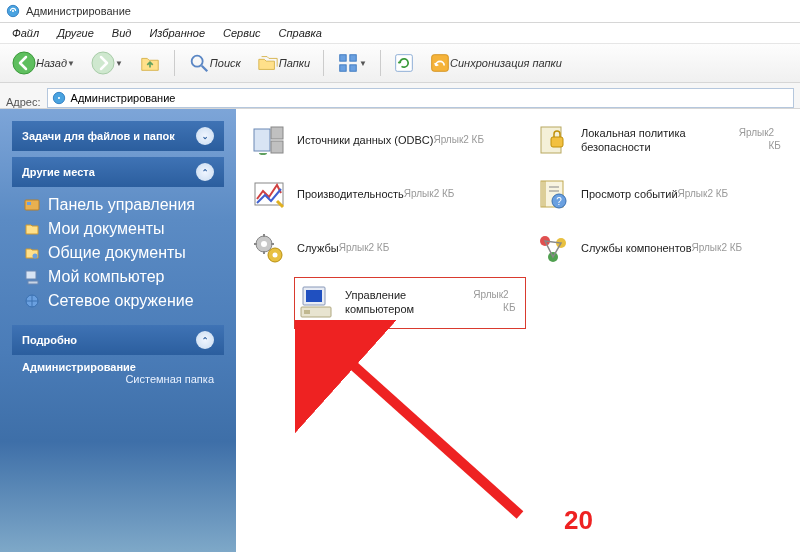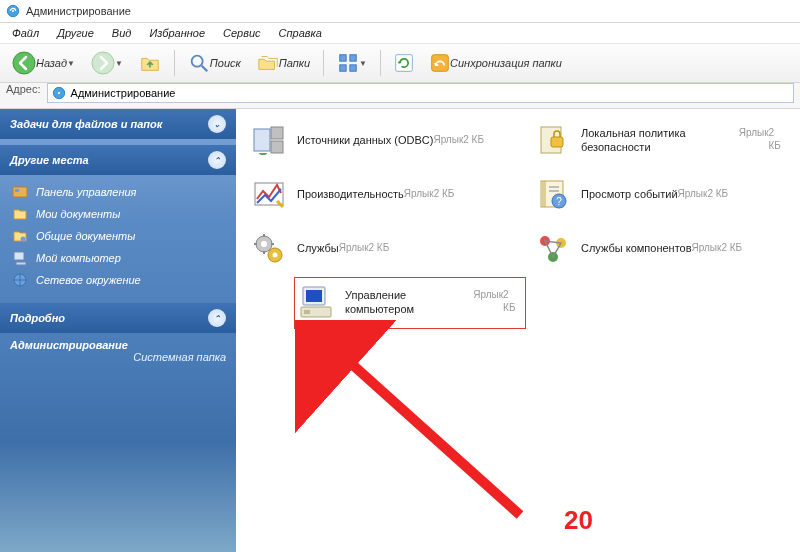--- a/index.html
+++ b/index.html
@@ -11,32 +11,32 @@
 
 .menubar { height: 20px; display: flex; align-items: center; padding: 0 4px; gap: 2px; }
 .menubar .menu-item { padding: 2px 8px; cursor: default; color: #222; font-style: italic; }
 
 .toolbar { height: 40px; border-top: 1px solid #e6e6e6; border-bottom: 1px solid #d6d6d6; background: linear-gradient(#fdfdfd,#f0f0f0); display: flex; align-items: center; padding: 0 6px; gap: 4px; }
 .tb-btn { display: flex; align-items: center; padding: 3px 6px; border-radius: 3px; cursor: default; font-style: italic; }
 .tb-sep { width: 1px; height: 26px; background: #ccc; margin: 0 3px; }
 .tb-label { color: #333; }
 .chev { font-size: 8px; color: #555; }
 
-.addrbar { height: 26px; border-bottom: 1px solid #d6d6d6; display: flex; align-items: flex-start; padding: 0 6px; gap: 6px; background: #f6f6f6; }
+.addrbar { height: 26px; border-bottom: 1px solid #d6d6d6; display: flex; align-items: flex-end; padding: 0 6px; gap: 6px; background: #f6f6f6; }
 .addrbar .label { color: #555; }
 .addrbar .field { flex: 1; height: 20px; background: #fff; border: 1px solid #b5c7dd; display: flex; align-items: center; gap: 5px; padding: 0 4px; }
 .addrbar .field .icon { width: 14px; height: 14px; }
 
 .content { display: flex; height: calc(552px - 23px - 20px - 40px - 26px); }
 
-.sidebar { width: 256px; background: linear-gradient(180deg,#7da5d8 0%, #5b8bc4 25%, #4a7cb8 55%, #3e6fa8 75%, #7ea8c8 100%); color: #fff; padding: 0; overflow: hidden; font-style: italic; }
+.sidebar { width: 256px; background: linear-gradient(180deg,#7da5d8 0%, #5b8bc4 25%, #4a7cb8 55%, #3e6fa8 75%, #7ea8c8 100%); color: #fff; padding: 12px; overflow: hidden; }
 .side-heading { background: linear-gradient(#3f73b5,#2b5e9e); padding: 6px 10px; font-weight: bold; font-size: 11px; display: flex; justify-content: space-between; align-items: center; }
 .side-heading .expand-btn { width: 18px; height: 18px; border-radius: 50%; background: radial-gradient(#f0f6ff,#c8dbf0); display: flex; align-items: center; justify-content: center; font-size: 8px; color: #2b5e9e; }
 .side-list { padding: 6px 8px 12px 8px; }
-.side-list .item { display: flex; align-items: center; gap: 8px; padding: 3px 4px; cursor: default; font-size: 11px; }
+.side-list .item { display: flex; align-items: center; gap: 8px; padding: 3px 4px; cursor: default; font-size: 16px; }
 .side-list .item .icon { width: 16px; height: 16px; flex-shrink: 0; }
 .side-details { padding: 6px 10px 14px 10px; }
 .side-details .d-title { font-weight: bold; }
 .side-details .d-type { color: #eaf2ff; text-align: right; }
 
 .filegrid { flex: 1; background: #fff; padding: 6px 10px; display: grid; grid-template-columns: 280px 260px; grid-auto-rows: 52px; gap: 2px 4px; align-content: start; }
 .file-item { display: flex; align-items: center; gap: 8px; padding: 2px; border: 1px solid transparent; }
 .file-item.highlight { border: 1px solid #d93a2e; margin-left: 48px; }
 .file-item .ficon { width: 40px; height: 40px; flex-shrink: 0; display: flex; align-items: center; justify-content: center; }
 .file-item .ftext { display: flex; line-height: 1.25; }

